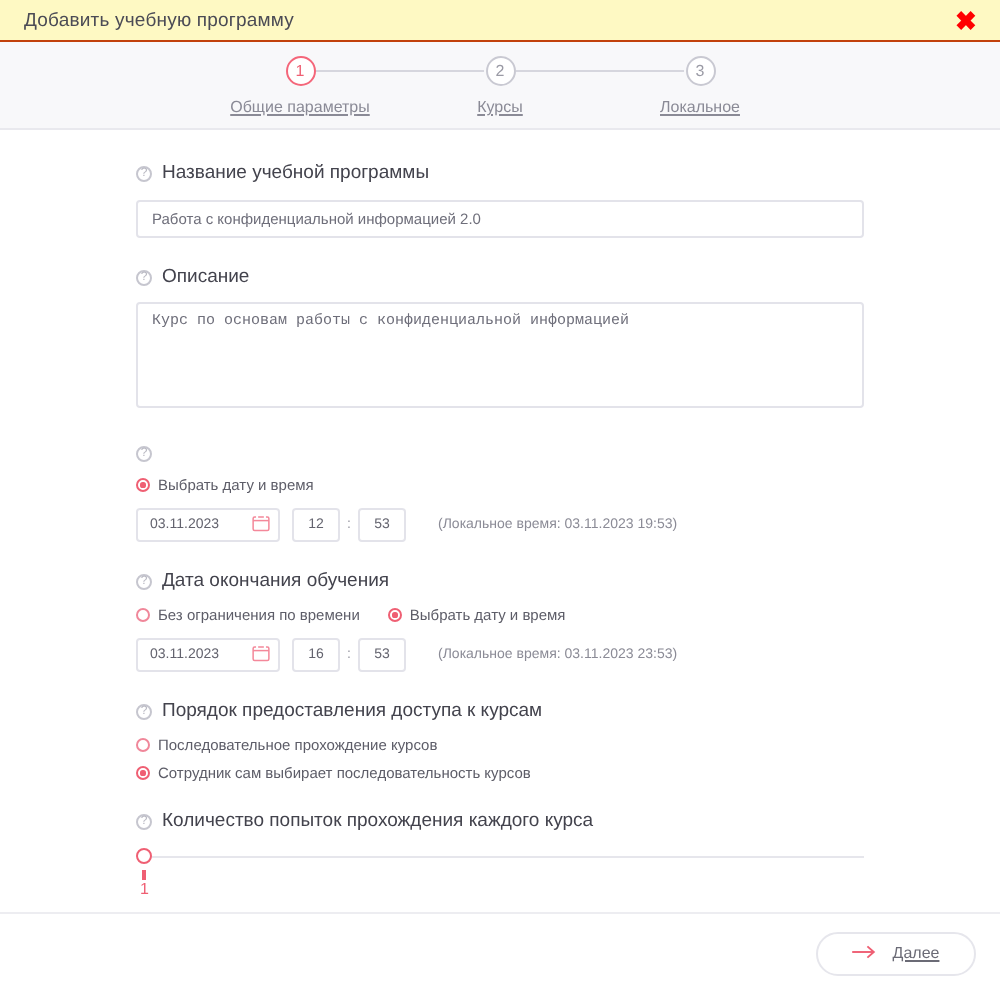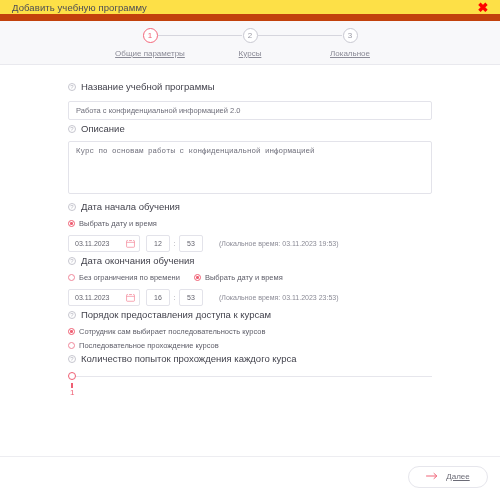--- a/index.html
+++ b/index.html
@@ -12,22 +12,22 @@
   }
   .dialog {
     width: 500px; height: 496px;
     display: flex; flex-direction: column;
     background: #ffffff;
     position: relative;
   }
   
   .titlebar {
     height: 21px;
-    background: #fde047;
-    border-bottom: 7px solid #c2410c;
+    background: #fef9c3;
+    border-bottom: 1px solid #c2410c;
     display: flex; align-items: center;
     padding: 0 8px 0 12px;
     flex: 0 0 auto;
   }
   .titlebar-text {
     font-size: 9.5px;
     color: #4b4b55;
     letter-spacing: .1px;
     flex: 1 1 auto;
     white-space: nowrap;
@@ -98,21 +98,21 @@
     background: #d6d6de;
     z-index: 1;
   }
   .step:last-child .connector { display: none; }
   
   .content {
     flex: 1 1 auto;
     padding: 16px 68px 0 68px;
     overflow: hidden;
   }
-  .field { margin-bottom: 3px; }
+  .field { margin-bottom: 14px; }
   .field-label {
     display: flex; align-items: center;
     gap: 5px;
     font-size: 9.5px;
     color: #43434d;
     margin-bottom: 7px;
   }
   .info-icon {
     width: 8px; height: 8px;
     border-radius: 50%;
@@ -329,21 +329,20 @@
       <div class="field-label">
         <span class="info-icon">?</span>
         <span>Описание</span>
       </div>
       <textarea class="text-area" style="">Курс по основам работы с конфиденциальной информацией</textarea>
     </div>
 
     <div class="field">
       <div class="field-label">
         <span class="info-icon">?</span>
-        <span>Дата начала обучения</span>
       </div>
       <div class="radio-row">
         <div class="radio checked">
           <span class="radio-mark"></span>
           <span>Выбрать дату и время</span>
         </div>
       </div>
       <div class="datetime-row">
         <div class="date-box">
           <span>03.11.2023</span>
@@ -398,27 +397,27 @@
         <div class="local-time">(Локальное время: 03.11.2023 23:53)</div>
       </div>
     </div>
 
     <div class="field">
       <div class="field-label">
         <span class="info-icon">?</span>
         <span>Порядок предоставления доступа к курсам</span>
       </div>
       <div class="radio-col">
+        <div class="radio">
+          <span class="radio-mark"></span>
+          <span>Последовательное прохождение курсов</span>
+        </div>
         <div class="radio checked">
           <span class="radio-mark"></span>
           <span>Сотрудник сам выбирает последовательность курсов</span>
-        </div>
-        <div class="radio">
-          <span class="radio-mark"></span>
-          <span>Последовательное прохождение курсов</span>
         </div>
       </div>
     </div>
 
     <div class="field">
       <div class="field-label">
         <span class="info-icon">?</span>
         <span>Количество попыток прохождения каждого курса</span>
       </div>
       <div class="slider-wrap">

